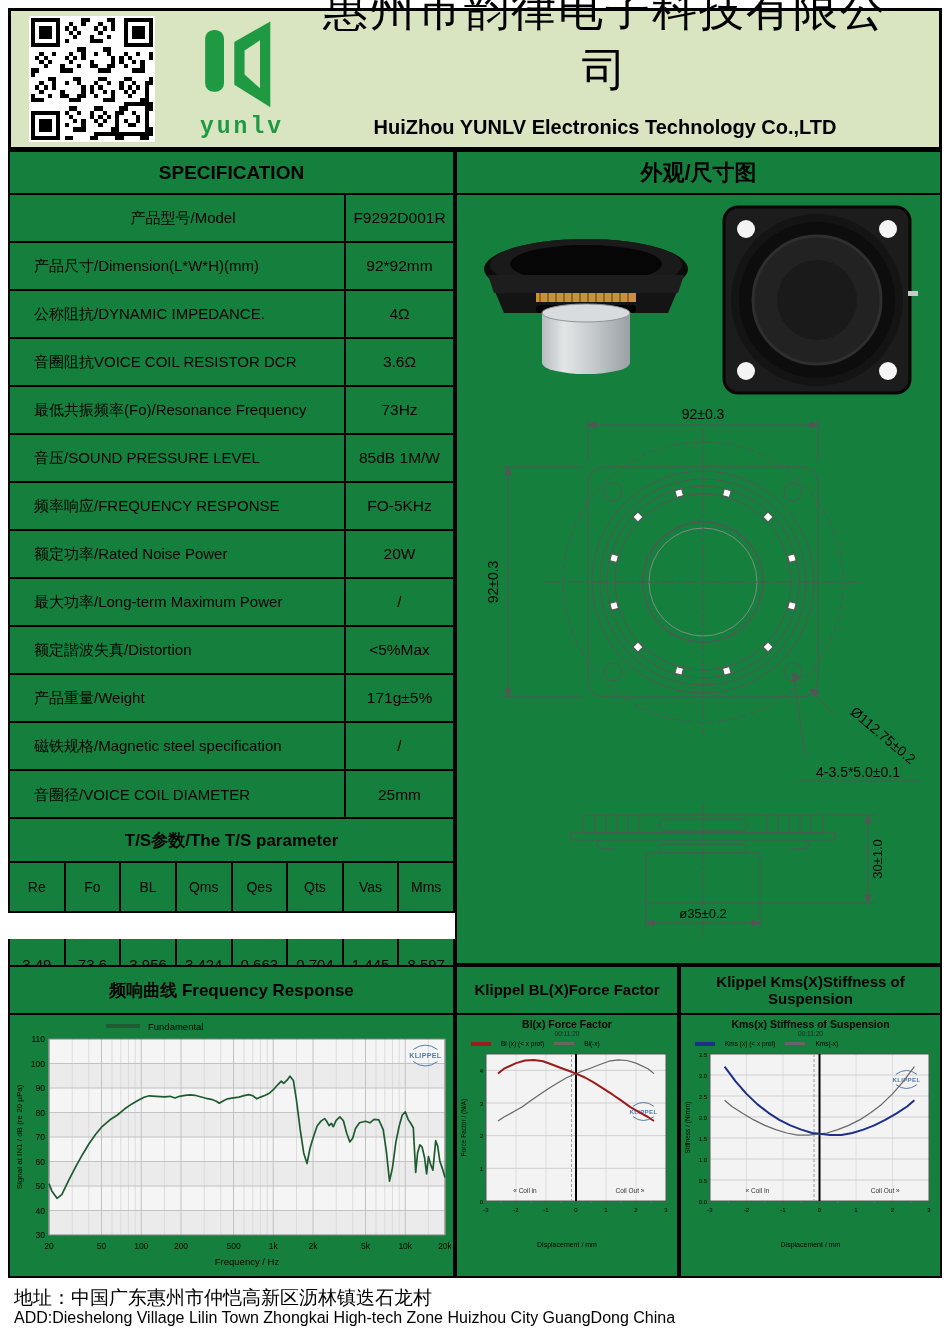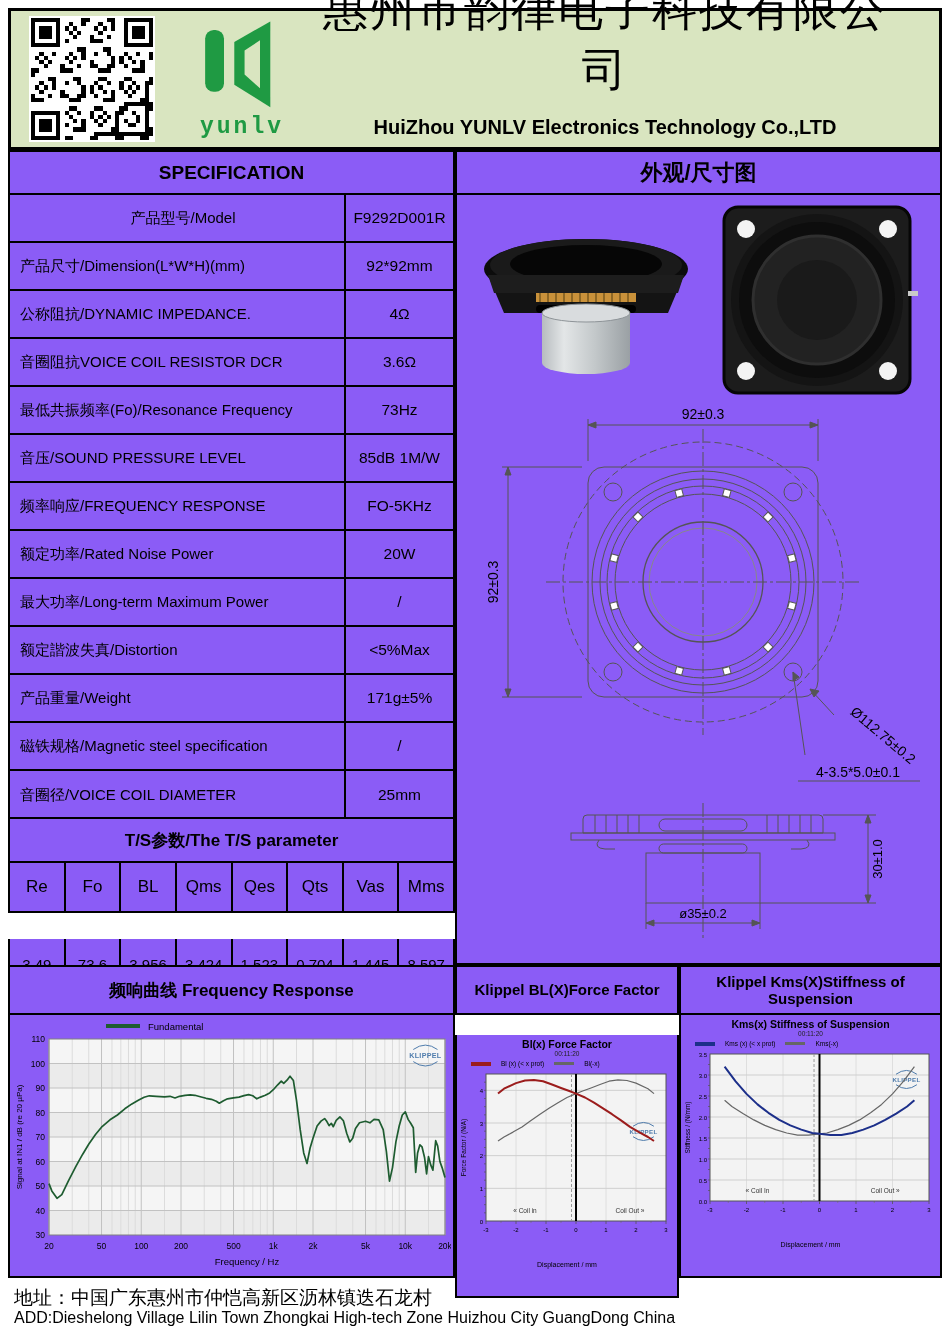--- a/index.html
+++ b/index.html
@@ -1,58 +1,58 @@
 <!DOCTYPE html>
 <html style="--green: #1f9a43;"><head>
 <meta charset="utf-8">
 <style>
   html,body{margin:0;padding:0;background:#e8e8e8;}
   .page{position:relative;width:950px;height:1344px;background:#fff;
         font-family:"Liberation Sans",sans-serif;color:#000;overflow:hidden;}
-  .box{position:absolute;box-sizing:border-box;border:2px solid #000;background:#8b5cf6;}
+  .box{position:absolute;box-sizing:border-box;border:2px solid #000;background:#15803d;}
   
   #header-box{left:8px;top:8px;width:934px;height:142px;border-width:3px;
               display:flex;align-items:center;background:#d9e5c0;}
   .qr-wrap{margin-left:18px;width:126px;height:126px;background:#fff;padding:2px;box-sizing:border-box;}
   .logo-wrap{width:118px;margin-left:28px;text-align:center;}
   .logo-text{font-weight:bold;font-size:23px;letter-spacing:3px;color:var(--green,#1f9a43);
              margin-top:-4px;font-family:Liberation Mono, monospace;}
   .header-text{flex:1;text-align:center;padding-right:30px;}
   .company-cn{font-size:45px;letter-spacing:2px;font-family:"Liberation Serif",serif;text-align:center;}
   .company-en{font-size:20px;font-weight:bold;margin-top:16px;}
   .doc-title{font-size:21px;margin-top:12px;}
   
   .hdr{display:flex;align-items:center;justify-content:center;font-weight:bold;}
   #left-spec-title{left:8px;top:150px;width:447px;height:45px;font-size:19px;}
   #spec-rows{left:8px;top:195px;width:447px;height:624px;border-top-width:0;}
   .spec-row{display:flex;height:48px;box-sizing:border-box;border-bottom:2px solid #000;}
   .spec-row:last-child{border-bottom:none;}
   .spec-label{flex:0 0 336px;border-right:2px solid #000;display:flex;align-items:center;
-              padding-left:10px;font-size:15px;line-height:1.15;box-sizing:border-box;}
+              padding-left:24px;font-size:15px;line-height:1.15;box-sizing:border-box;}
   .spec-label.center{justify-content:center;padding-left:12px;}
   .spec-value{flex:1;display:flex;align-items:center;justify-content:center;font-size:15.5px;}
   #ts-title{left:8px;top:819px;width:447px;height:44px;font-size:17px;border-top-width:0;}
   #ts-head{left:8px;top:863px;width:447px;height:50px;border-top-width:0;display:flex;}
   #ts-vals{left:8px;top:939px;width:447px;height:52px;border-top-width:0;display:flex;}
   .ts-cell{flex:1;display:flex;align-items:center;justify-content:center;border-right:2px solid #000;
            font-size:16px;box-sizing:border-box;}
   .ts-cell:last-child{border-right:none;}
-  #ts-head .ts-cell{font-size:17px;}
+  #ts-head .ts-cell{font-size:14px;}
   #ts-vals .ts-cell{font-size:15px;}
   
   #right-title{left:455px;top:150px;width:487px;height:45px;font-size:22px;}
   #right-body{left:455px;top:195px;width:487px;height:770px;border-top-width:0;}
   .photos{display:flex;justify-content:center;gap:8px;padding-top:6px;}
   .drawing{display:block;margin:0 auto;}
   
   #fr-hdr{left:8px;top:965px;width:447px;height:50px;font-size:17px;}
   #bl-hdr{left:455px;top:965px;width:224px;height:50px;font-size:15px;text-align:center;line-height:1.15;padding:0 14px;}
   #kms-hdr{left:679px;top:965px;width:263px;height:50px;font-size:15px;text-align:center;line-height:1.15;padding:0 10px;}
   #fr-body{left:8px;top:1015px;width:447px;height:263px;border-top-width:0;}
-  #bl-body{left:455px;top:1015px;width:224px;height:263px;border-top-width:0;margin-top:20px;}
+  #bl-body{left:455px;top:1015px;width:224px;height:263px;border-top-width:0;}
   #kms-body{left:679px;top:1015px;width:263px;height:263px;border-top-width:0;}
   .fr-legend{display:flex;align-items:center;gap:8px;padding:4px 0 0 96px;font-size:9.5px;height:14px;}
   .fr-swatch{width:34px;height:4px;}
   .k-title{text-align:center;font-size:10.5px;font-weight:bold;padding-top:3px;}
   .k-time{text-align:center;font-size:6.5px;color:#222;}
   .k-legend{display:flex;align-items:center;gap:10px;font-size:6.5px;padding:2px 0 1px 14px;height:9px;}
   .k-swatch{width:20px;height:3px;display:inline-block;}
   .k-xlabel{text-align:center;font-size:7px;margin-top:-2px;}
   
   .footer-cn{position:absolute;left:14px;top:1285px;font-size:19px;font-family:"Liberation Serif",serif;}
@@ -365,21 +365,21 @@
       <div class="ts-cell">Qes</div>
       <div class="ts-cell">Qts</div>
       <div class="ts-cell">Vas</div>
       <div class="ts-cell">Mms</div>
     </div>
   <div class="box" id="ts-vals">
       <div class="ts-cell">3.49</div>
       <div class="ts-cell">73.6</div>
       <div class="ts-cell">3.956</div>
       <div class="ts-cell">3.424</div>
-      <div class="ts-cell">1.523</div>
+      <div class="ts-cell">0.663</div>
       <div class="ts-cell">0.704</div>
       <div class="ts-cell">1.445</div>
       <div class="ts-cell">8.597</div>
     </div>
 
   <div class="box hdr" id="right-title">外观/尺寸图</div>
   <div class="box" id="right-body">
 
     <div class="photos">
 

